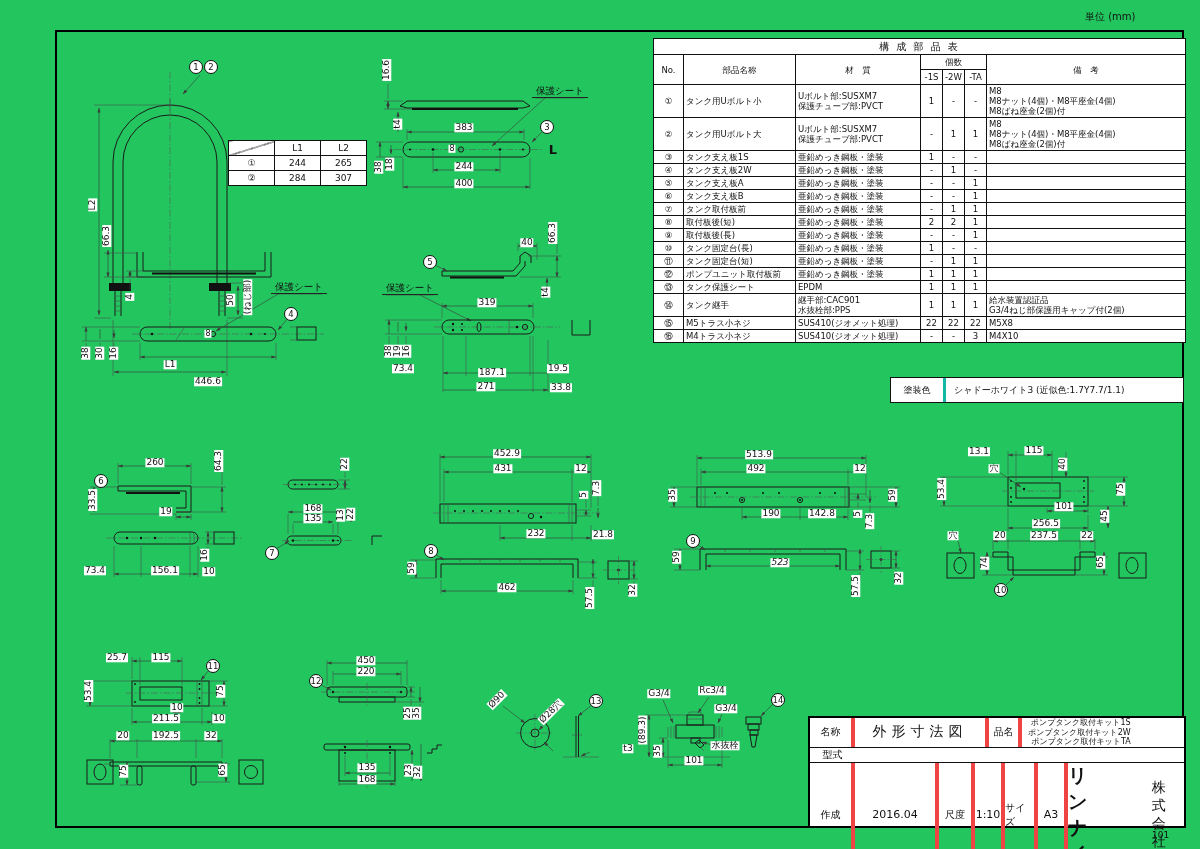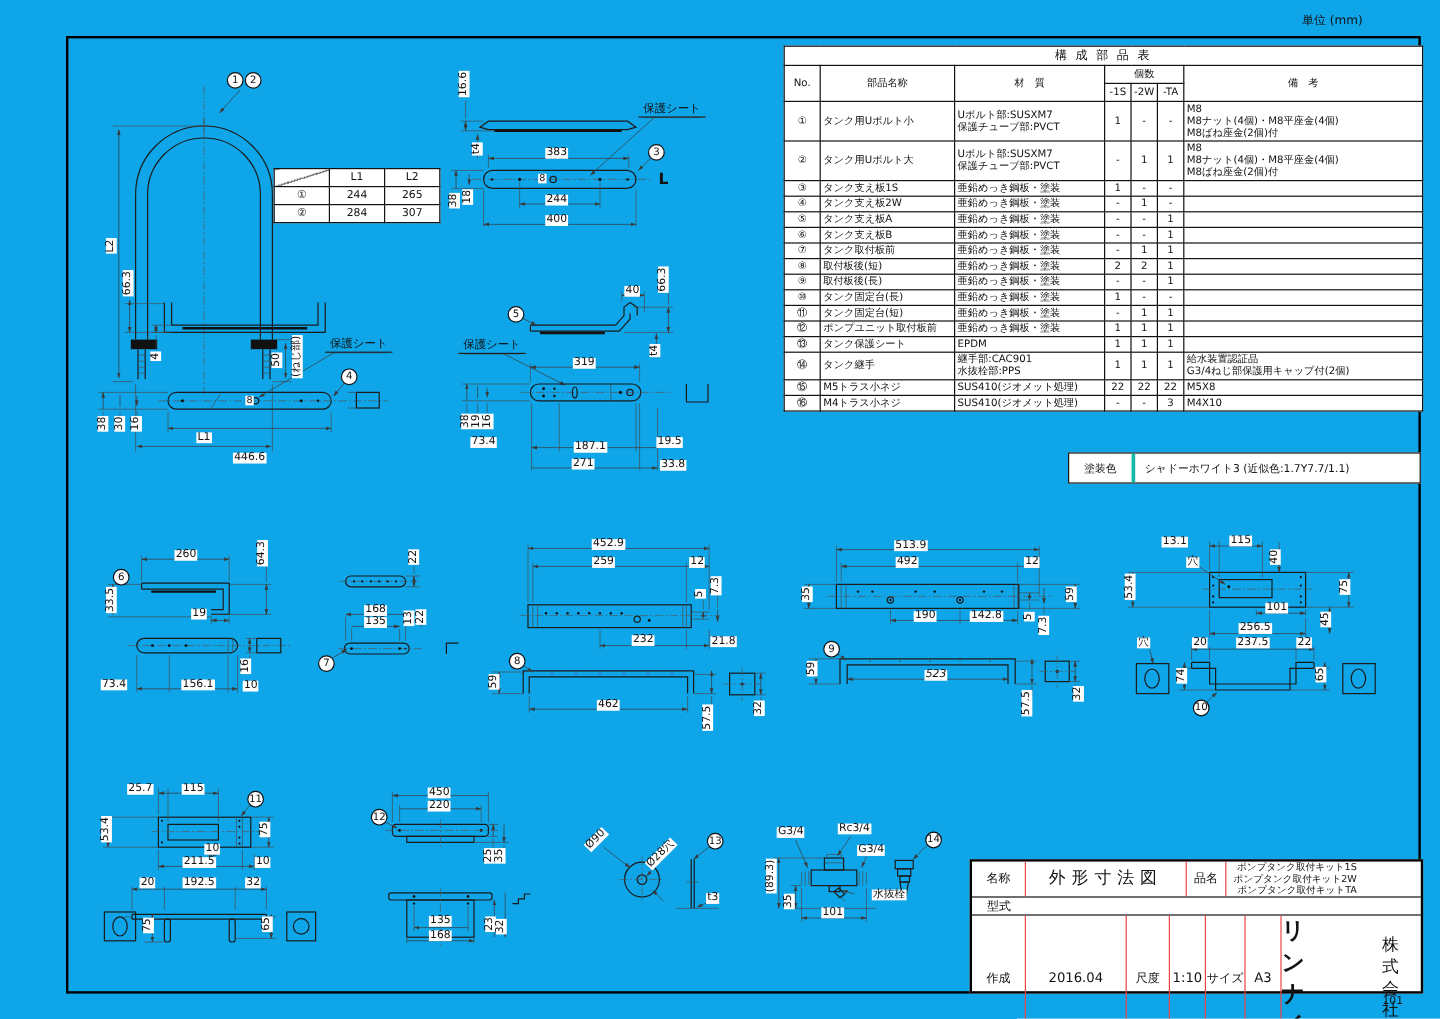--- a/index.html
+++ b/index.html
@@ -1,16 +1,16 @@
 <!DOCTYPE html>
 <html><head>
 <meta charset="utf-8">
 <style>
   html,body{margin:0;padding:0;background:#fff;}
-  .canvas{position:relative;width:1200px;height:849px;background:#0ea5e9;overflow:hidden;
+  .canvas{position:relative;width:1200px;height:849px;background:#22c55e;overflow:hidden;
           font-family:"DejaVu Sans","Liberation Sans",sans-serif;color:#111;}
   .frame{position:absolute;left:55px;top:30px;width:1129px;height:798px;border:2px solid #000;box-sizing:border-box;z-index:1;}
   .unit{position:absolute;left:1085px;top:10px;font-size:10px;z-index:3;}
   .pagenum{position:absolute;left:1152px;top:830px;font-size:9px;z-index:3;}
   svg.art{position:absolute;left:0;top:0;z-index:2;}
   .o{stroke:#1b1b1b;fill:none;stroke-width:1;}
   .e{stroke:#4a4a4a;fill:none;stroke-width:.55;}
   .d{stroke:#3a3a3a;fill:none;stroke-width:.6;marker-start:url(#ar);marker-end:url(#ar);}
   .ld{stroke:#3a3a3a;fill:none;stroke-width:.6;marker-end:url(#ar);}
   .c{stroke:#555;fill:none;stroke-width:.55;stroke-dasharray:7 2 1.5 2;}
@@ -33,21 +33,21 @@
   .paint .pl{width:52px;border-right:3px solid #14b8a6;display:flex;align-items:center;justify-content:center;font-size:9px;}
   .paint .pv{flex:1;display:flex;align-items:center;padding-left:8px;font-size:9px;}
   
   .ltable{position:absolute;left:228px;top:140px;border-collapse:collapse;table-layout:fixed;z-index:4;background:#fff;}
   .ltable th,.ltable td{border:1px solid #111;font-weight:normal;font-size:9px;width:45px;height:14px;text-align:center;padding:0;}
   .ltable th.diag,.ltable td.diag{width:36px;background:linear-gradient(to bottom right,transparent 48%,#555 48%,#555 52%,transparent 52%);}
   
   .tblock{position:absolute;left:808px;top:716px;width:378px;height:112px;border:2px solid #000;box-sizing:border-box;z-index:4;background:#fff;display:flex;flex-direction:column;}
   .tb-row{display:flex;border-bottom:1px solid #111;box-sizing:border-box;}
   .tb-row:last-child{border-bottom:none;}
-  .tb-cell{border-right:1px solid #ef4444;box-sizing:border-box;display:flex;align-items:center;justify-content:center;overflow:hidden;}
+  .tb-cell{border-right:4px solid #ef4444;box-sizing:border-box;display:flex;align-items:center;justify-content:center;overflow:hidden;}
   .tb-cell:last-child{border-right:none;}
   .lbl{font-size:10px;}
   .r1{height:34px;}
   .r2{height:40px;}
   .r3{flex:1;}
   .nm{font-size:14px;letter-spacing:5px;}
   .prod{font-size:8px;line-height:9.5px;white-space:pre-line;justify-content:flex-start;padding-left:6px;text-align:right;}
   .model{font-size:11.5px;line-height:12.5px;white-space:pre-line;text-align:center;}
   .v{font-size:11px;}
   .company{gap:5px;}
@@ -487,21 +487,21 @@
       <span class="ann" style="left: 95px; top: 571px; transform: translate(-50%, -50%);">73.4</span>
       <span class="ann" style="left: 165px; top: 571px; transform: translate(-50%, -50%);">156.1</span>
       <span class="ann" style="left: 209px; top: 572px; transform: translate(-50%, -50%);">10</span>
       <span class="ann" style="left: 345px; top: 464px; transform: translate(-50%, -50%) rotate(-90deg);">22</span>
       <span class="ann" style="left: 313px; top: 509px; transform: translate(-50%, -50%);">168</span>
       <span class="ann" style="left: 313px; top: 519px; transform: translate(-50%, -50%);">135</span>
       <span class="ann" style="left: 341px; top: 515px; transform: translate(-50%, -50%) rotate(-90deg);">13</span>
       <span class="ann" style="left: 351px; top: 514px; transform: translate(-50%, -50%) rotate(-90deg);">22</span>
       <span class="ann b" style="left: 272px; top: 553px; transform: translate(-50%, -50%);">7</span>
       <span class="ann" style="left: 507px; top: 454px; transform: translate(-50%, -50%);">452.9</span>
-      <span class="ann" style="left: 503px; top: 469px; transform: translate(-50%, -50%);">259</span>
+      <span class="ann" style="left: 503px; top: 469px; transform: translate(-50%, -50%);">431</span>
       <span class="ann" style="left: 581px; top: 469px; transform: translate(-50%, -50%);">12</span>
       <span class="ann" style="left: 584px; top: 495px; transform: translate(-50%, -50%) rotate(-90deg);">5</span>
       <span class="ann" style="left: 597px; top: 488px; transform: translate(-50%, -50%) rotate(-90deg);">7.3</span>
       <span class="ann" style="left: 536px; top: 534px; transform: translate(-50%, -50%);">232</span>
       <span class="ann" style="left: 603px; top: 535px; transform: translate(-50%, -50%);">21.8</span>
       <span class="ann b" style="left: 431px; top: 551px; transform: translate(-50%, -50%);">8</span>
       <span class="ann" style="left: 412px; top: 568px; transform: translate(-50%, -50%) rotate(-90deg);">59</span>
       <span class="ann" style="left: 507px; top: 588px; transform: translate(-50%, -50%);">462</span>
       <span class="ann" style="left: 590px; top: 598px; transform: translate(-50%, -50%) rotate(-90deg);">57.5</span>
       <span class="ann" style="left: 633px; top: 590px; transform: translate(-50%, -50%) rotate(-90deg);">32</span>
@@ -553,27 +553,27 @@
       <span class="ann b" style="left: 316px; top: 681px; transform: translate(-50%, -50%);">12</span>
       <span class="ann" style="left: 408px; top: 713px; transform: translate(-50%, -50%) rotate(-90deg);">25</span>
       <span class="ann" style="left: 417px; top: 713px; transform: translate(-50%, -50%) rotate(-90deg);">35</span>
       <span class="ann" style="left: 367px; top: 768px; transform: translate(-50%, -50%);">135</span>
       <span class="ann" style="left: 367px; top: 780px; transform: translate(-50%, -50%);">168</span>
       <span class="ann" style="left: 409px; top: 770px; transform: translate(-50%, -50%) rotate(-90deg);">23</span>
       <span class="ann" style="left: 418px; top: 772px; transform: translate(-50%, -50%) rotate(-90deg);">32</span>
       <span class="ann" style="left: 497px; top: 700px; transform: translate(-50%, -50%) rotate(-45deg);">Ø90</span>
       <span class="ann" style="left: 551px; top: 712px; transform: translate(-50%, -50%) rotate(-45deg);">Ø28穴</span>
       <span class="ann b" style="left: 596px; top: 701px; transform: translate(-50%, -50%);">13</span>
-      <span class="ann" style="left: 594px; top: 749px; transform: translate(-50%, -50%);">t3</span>
+      <span class="ann" style="left: 628px; top: 749px; transform: translate(-50%, -50%);">t3</span>
       <span class="ann" style="left: 659px; top: 694px; transform: translate(-50%, -50%);">G3/4</span>
       <span class="ann" style="left: 712px; top: 691px; transform: translate(-50%, -50%);">Rc3/4</span>
       <span class="ann" style="left: 726px; top: 709px; transform: translate(-50%, -50%);">G3/4</span>
       <span class="ann" style="left: 643px; top: 730px; transform: translate(-50%, -50%) rotate(-90deg);">(89.3)</span>
       <span class="ann" style="left: 658px; top: 751px; transform: translate(-50%, -50%) rotate(-90deg);">35</span>
-      <span class="ann" style="left: 725px; top: 746px; transform: translate(-50%, -50%); margin-left: 16px;">水抜栓</span>
+      <span class="ann" style="left: 725px; top: 746px; transform: translate(-50%, -50%);">水抜栓</span>
       <span class="ann" style="left: 694px; top: 761px; transform: translate(-50%, -50%);">101</span>
       <span class="ann b" style="left: 778px; top: 700px; transform: translate(-50%, -50%);">14</span>
     </div>
 
   <table class="ptable">
     <colgroup>
       <col style="width:30px">
         <col style="width:112px">
         <col style="width:125px">
       <col style="width:22px">

